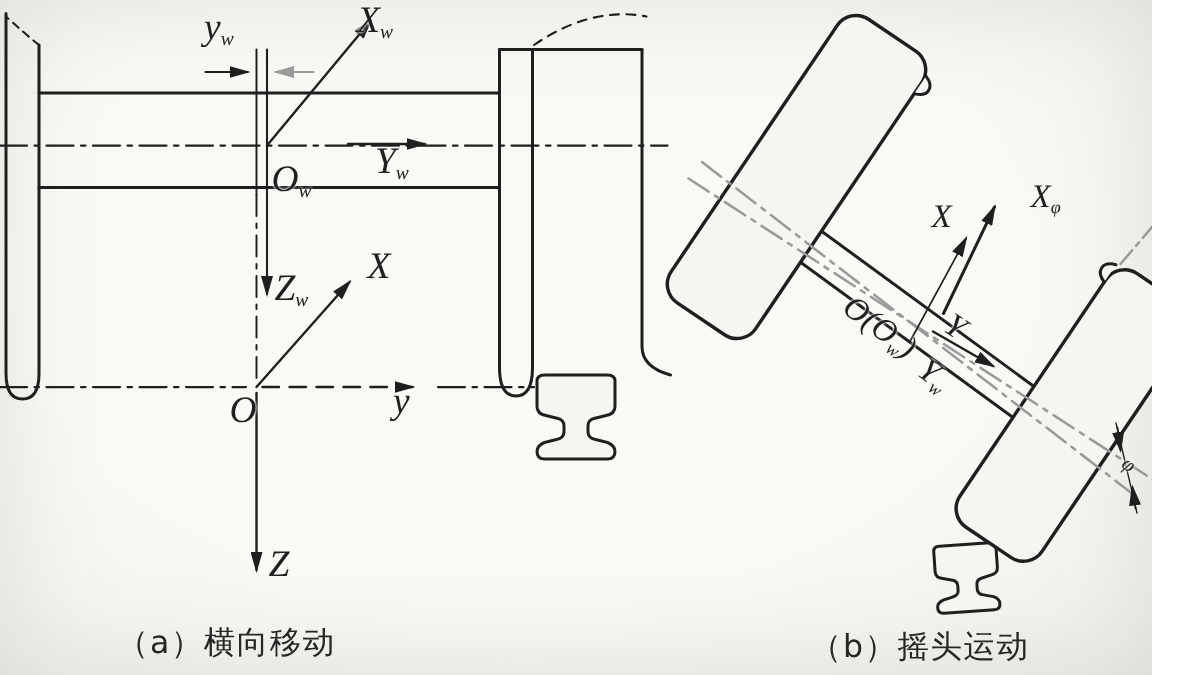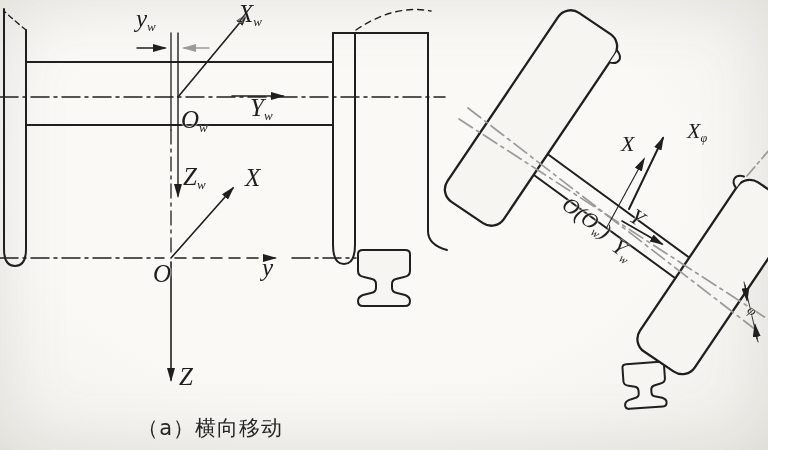--- a/index.html
+++ b/index.html
@@ -16,21 +16,21 @@
     text-shadow:0 0 2px #f6f5f2,0 0 2px #f6f5f2;
   }
   .mlabel sub{font-size:13px;line-height:0;vertical-align:-4px;font-style:italic;}
   .mlabel.sm{font-size:22px;}
   .mlabel.sm sub{font-size:12px;}
   .mlabel.xs{font-size:14px;}
   .rot34{transform:rotate(34deg);transform-origin:left top;}
   .rot36{transform:rotate(36deg);transform-origin:left top;}
   .rot38{transform:rotate(38deg);transform-origin:left top;}
   .caption{
-    position:absolute;width:205px;text-align:right;
+    position:absolute;width:205px;text-align:left;
     font:21px "DejaVu Sans","Liberation Sans",sans-serif;color:#262626;
     letter-spacing:1px;
   }
 </style>
 </head>
 <body>
 
 <div class="stage">
 
   <svg width="800" height="450" viewBox="0 0 800 450">
@@ -115,27 +115,28 @@
         <path d="M745,285 L747,300" stroke-width="1.2" marker-end="url(#ah)"></path>
         <path d="M757,339 L755,325" stroke-width="1.2" marker-end="url(#ah)"></path>
       </g>
     </g>
   </svg>
 
   <div class="mlabel" style="left:136px;top:6px"><span>y</span><sub>w</sub><span></span></div>
   <div class="mlabel" style="left:238px;top:1px"><span>X</span><sub>w</sub><span></span></div>
   <div class="mlabel" style="left:181px;top:107px"><span>O</span><sub>w</sub><span></span></div>
   <div class="mlabel" style="left:250px;top:95px"><span>Y</span><sub>w</sub><span></span></div>
-  <div class="mlabel" style="left:183px;top:164px"><span>Z</span><sub>w</sub><span></span></div>
+  <div class="mlabel" style="left:183px;top:180px"><span>Z</span><sub>w</sub><span></span></div>
   <div class="mlabel" style="left:245px;top:165px"><span>X</span><sub></sub><span></span></div>
   <div class="mlabel" style="left:153px;top:261px"><span>O</span><sub></sub><span></span></div>
   <div class="mlabel" style="left:262px;top:255px"><span>y</span><sub></sub><span></span></div>
   <div class="mlabel" style="left:179px;top:364px"><span>Z</span><sub></sub><span></span></div>
 
   <div class="mlabel sm" style="left:621px;top:133px"><span>X</span><sub></sub><span></span></div>
   <div class="mlabel sm" style="left:687px;top:120px"><span>X</span><sub>φ</sub><span></span></div>
   <div class="mlabel sm rot36" style="left:571px;top:193px"><span>O(O</span><sub>w</sub><span>)</span></div>
   <div class="mlabel sm rot34" style="left:638px;top:205px"><span>Y</span><sub></sub><span></span></div>
   <div class="mlabel sm rot36" style="left:621px;top:235px"><span>Y</span><sub>w</sub><span></span></div>
   <div class="mlabel xs rot38" style="left:753px;top:303px"><span>φ</span><sub></sub><span></span></div>
 
   <div class="caption" style="left:78px;top:414px">（a）横向移动</div>
+  <div class="caption" style="left:540px;top:417px">（b）摇头运动</div>
 </div>
 
 </body></html>

